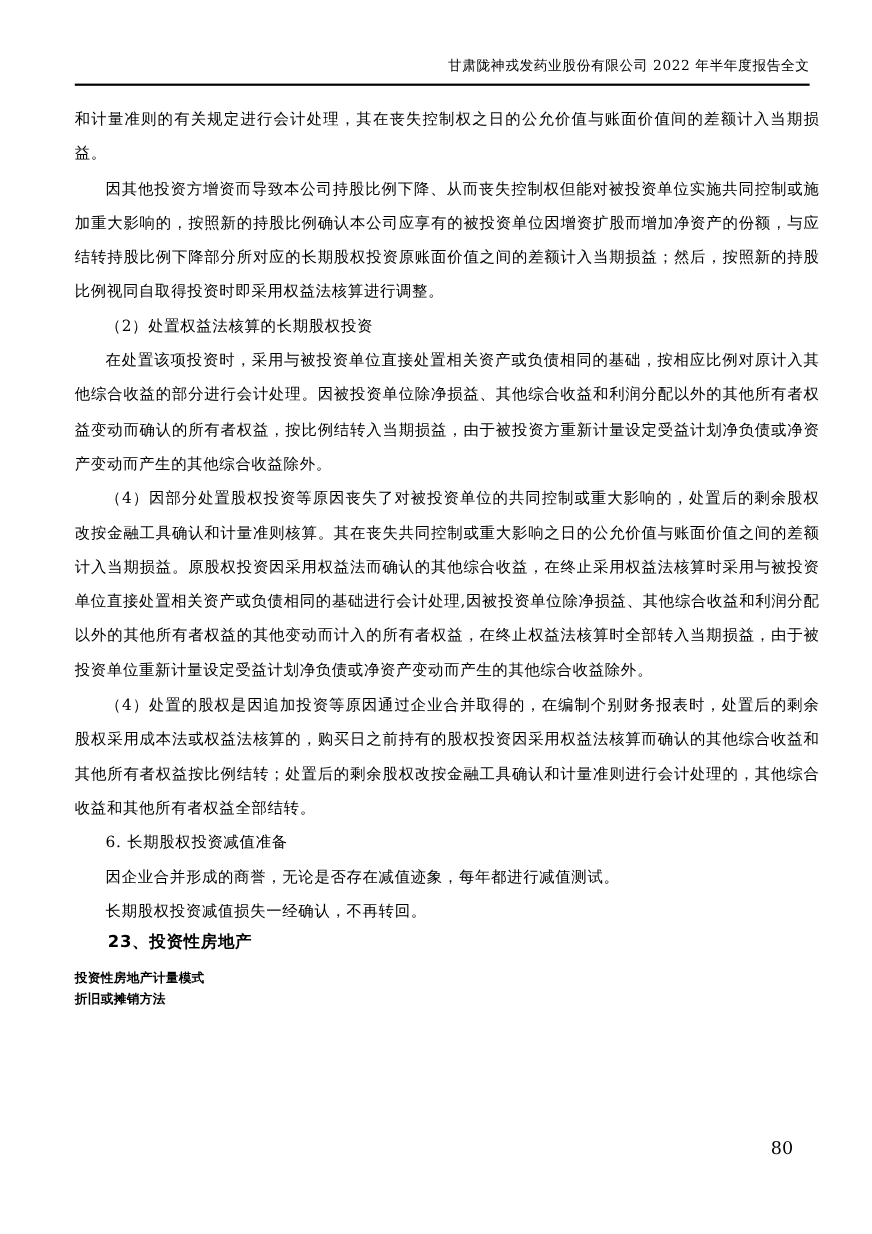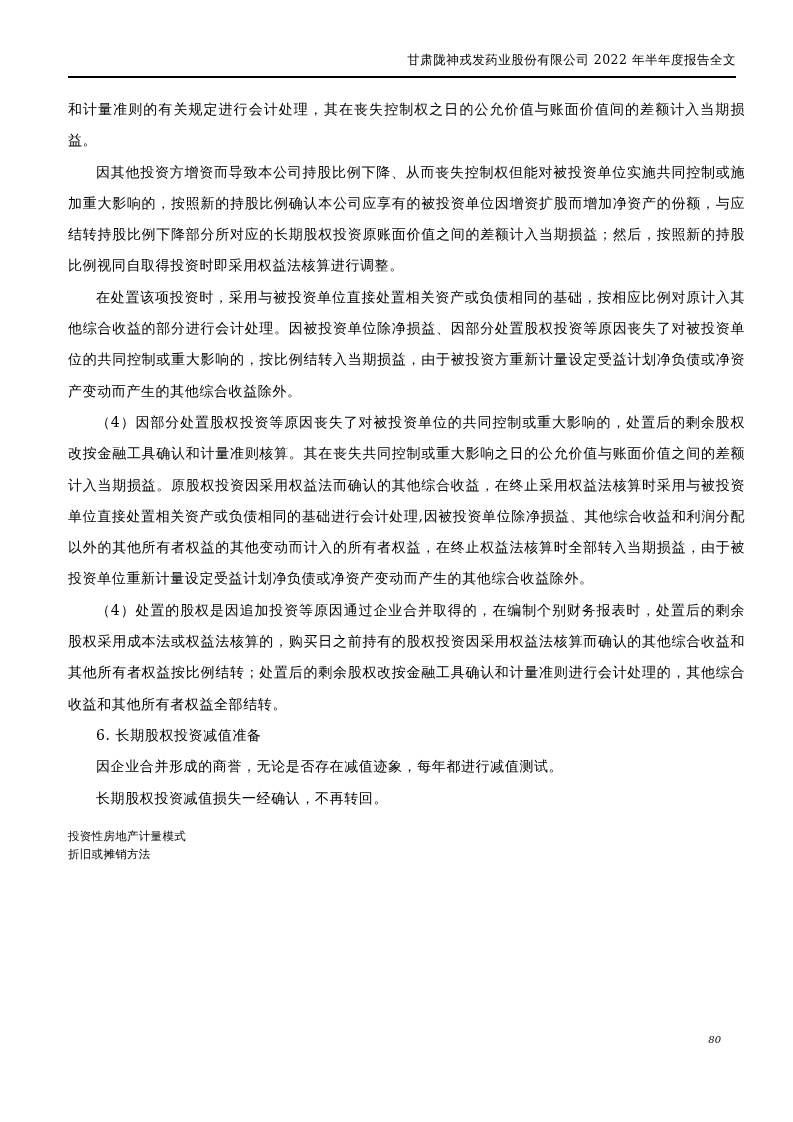--- a/index.html
+++ b/index.html
@@ -52,58 +52,60 @@
     text-indent: 0;
   }
   .sub-lines {
     margin-top: 13px;
     font-size: 11.5px;
     line-height: 18.5px;
     letter-spacing: 0.3px;
   }
   .sub-lines div {
     margin: 0;
+    font-weight: bold;
   }
   .page-number {
     position: absolute;
     top: 1034px;
     right: 72px;
-    font-size: 10px;
-    font-style: italic;
+    font-size: 16px;
   }
 </style>
 </head>
 <body>
 
 <div class="page">
 
   <div class="header">
     <span>甘肃陇神戎发药业股份有限公司 2022 年半年度报告全文</span>
   </div>
 
   <div class="content">
 
     <p class="no-indent">和计量准则的有关规定进行会计处理，其在丧失控制权之日的公允价值与账面价值间的差额计入当期损益。</p>
 
     <p>因其他投资方增资而导致本公司持股比例下降、从而丧失控制权但能对被投资单位实施共同控制或施加重大影响的，按照新的持股比例确认本公司应享有的被投资单位因增资扩股而增加净资产的份额，与应结转持股比例下降部分所对应的长期股权投资原账面价值之间的差额计入当期损益；然后，按照新的持股比例视同自取得投资时即采用权益法核算进行调整。</p>
 
+    <p>（2）处置权益法核算的长期股权投资</p>
 
-    <p>在处置该项投资时，采用与被投资单位直接处置相关资产或负债相同的基础，按相应比例对原计入其他综合收益的部分进行会计处理。因被投资单位除净损益、因部分处置股权投资等原因丧失了对被投资单位的共同控制或重大影响的，按比例结转入当期损益，由于被投资方重新计量设定受益计划净负债或净资产变动而产生的其他综合收益除外。</p>
+    <p>在处置该项投资时，采用与被投资单位直接处置相关资产或负债相同的基础，按相应比例对原计入其他综合收益的部分进行会计处理。因被投资单位除净损益、其他综合收益和利润分配以外的其他所有者权益变动而确认的所有者权益，按比例结转入当期损益，由于被投资方重新计量设定受益计划净负债或净资产变动而产生的其他综合收益除外。</p>
 
     <p>（4）因部分处置股权投资等原因丧失了对被投资单位的共同控制或重大影响的，处置后的剩余股权改按金融工具确认和计量准则核算。其在丧失共同控制或重大影响之日的公允价值与账面价值之间的差额计入当期损益。原股权投资因采用权益法而确认的其他综合收益，在终止采用权益法核算时采用与被投资单位直接处置相关资产或负债相同的基础进行会计处理,因被投资单位除净损益、其他综合收益和利润分配以外的其他所有者权益的其他变动而计入的所有者权益，在终止权益法核算时全部转入当期损益，由于被投资单位重新计量设定受益计划净负债或净资产变动而产生的其他综合收益除外。</p>
 
     <p>（4）处置的股权是因追加投资等原因通过企业合并取得的，在编制个别财务报表时，处置后的剩余股权采用成本法或权益法核算的，购买日之前持有的股权投资因采用权益法核算而确认的其他综合收益和其他所有者权益按比例结转；处置后的剩余股权改按金融工具确认和计量准则进行会计处理的，其他综合收益和其他所有者权益全部结转。</p>
 
     <p>6. 长期股权投资减值准备</p>
 
 
     <p>因企业合并形成的商誉，无论是否存在减值迹象，每年都进行减值测试。</p>
 
     <p>长期股权投资减值损失一经确认，不再转回。</p>
 
+    <p class="section-heading">23、投资性房地产</p>
 
     <div class="sub-lines">
       <div>投资性房地产计量模式</div>
       <div>折旧或摊销方法</div>
     </div>
 
   </div>
 
   <div class="page-number">80</div>
 

